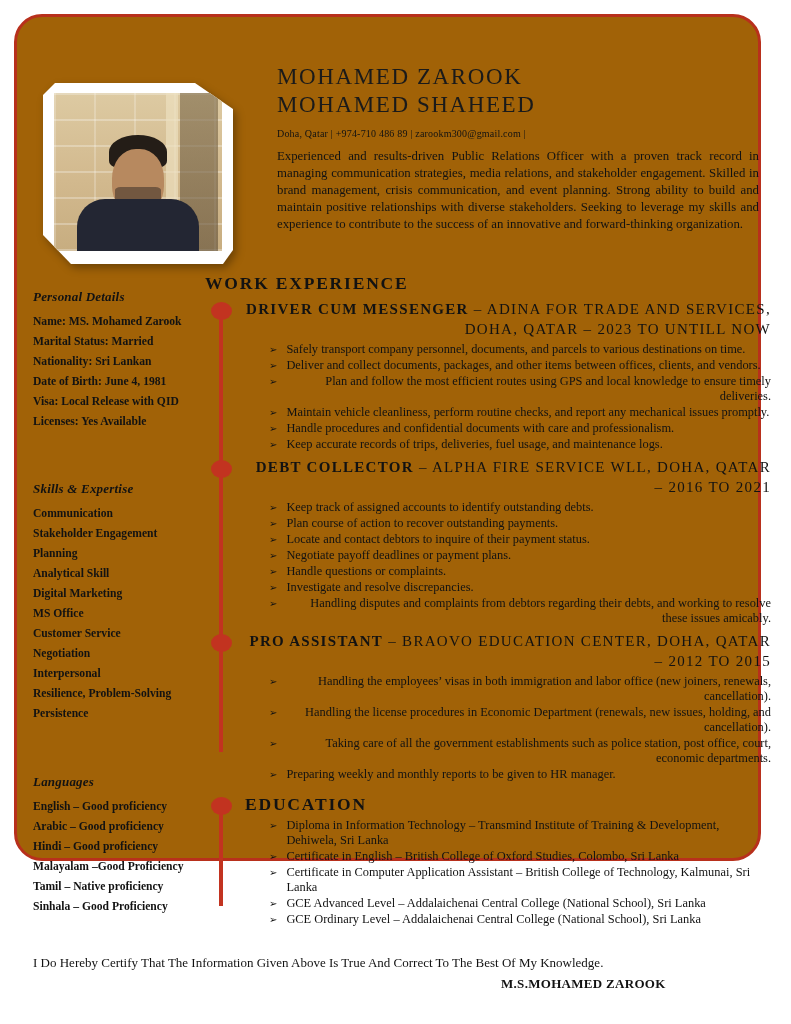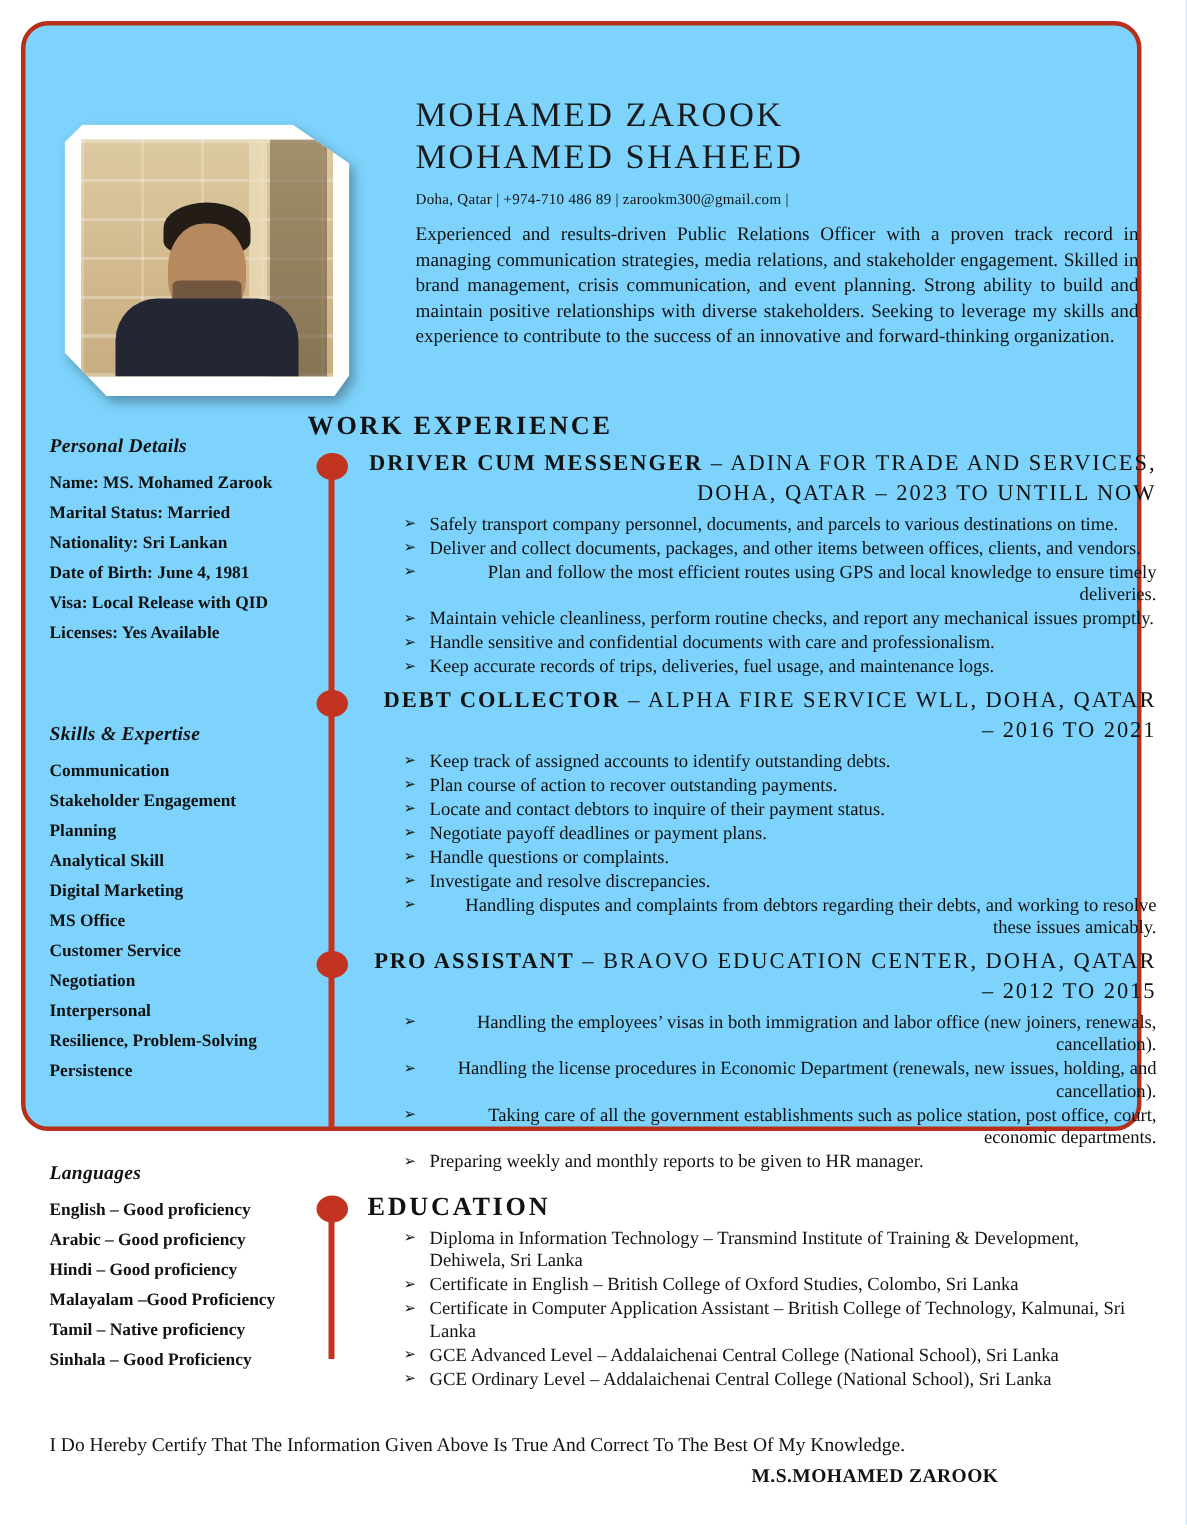--- a/index.html
+++ b/index.html
@@ -3,22 +3,22 @@
 <meta charset="utf-8">
 <style>
   :root { --accent:#c23320; --border:#b8301c; }
   * { box-sizing: border-box; }
   html,body { margin:0; padding:0; }
   body {
     width:791px; height:1024px; position:relative; background:#ffffff;
     font-family:"Liberation Serif", serif; color:#121212;
   }
   .page {
-    position:absolute; left:14px; top:14px; width:747px; height:740px;
-    border:3px solid var(--border,#b8301c); border-radius:18px; background:#7dd3fc;
+    position:absolute; left:14px; top:14px; width:747px; height:847px;
+    border:3px solid var(--border,#b8301c); border-radius:28px; background:#a16207;
   }
 
   
   .photo { position:absolute; left:26px; top:66px; width:190px; height:181px;
            filter:drop-shadow(3px 4px 4px rgba(0,0,0,.32)); }
   .photo-frame { width:100%; height:100%; background:#fff; position:relative;
       clip-path:polygon(12px 0, 152px 0, 190px 26px, 190px 167px, 180px 181px, 28px 181px, 0 152px, 0 12px); }
   .photo-img { position:absolute; left:11px; top:10px; right:11px; bottom:13px; overflow:hidden;
       background-image:
         repeating-linear-gradient(0deg, rgba(255,255,255,.28) 0 2px, transparent 2px 26px),
@@ -169,21 +169,21 @@
             <li>
               <span class="arr">➢</span>
               <span class="bt">Plan and follow the most efficient routes using GPS and local knowledge to ensure timely deliveries.</span>
             </li>
             <li>
               <span class="arr">➢</span>
               <span class="bt">Maintain vehicle cleanliness, perform routine checks, and report any mechanical issues promptly.</span>
             </li>
             <li>
               <span class="arr">➢</span>
-              <span class="bt">Handle sensitive and confidential documents with care and professionalism.</span>
+              <span class="bt">Handle procedures and confidential documents with care and professionalism.</span>
             </li>
             <li>
               <span class="arr">➢</span>
               <span class="bt">Keep accurate records of trips, deliveries, fuel usage, and maintenance logs.</span>
             </li>
           </ul>
       </section>
 
       <section class="job">
         <span class="dot"></span>

